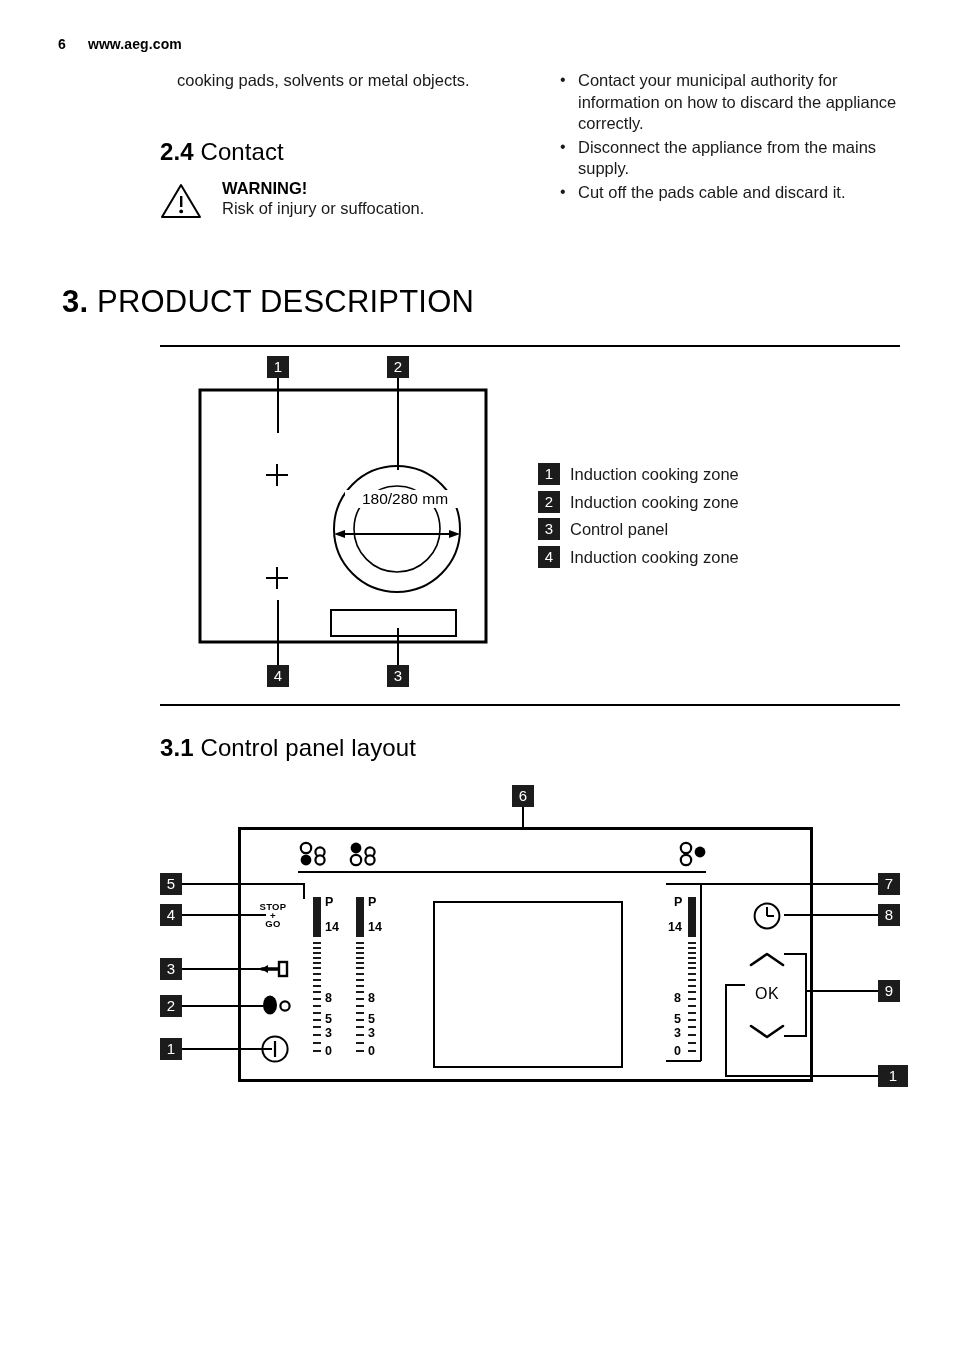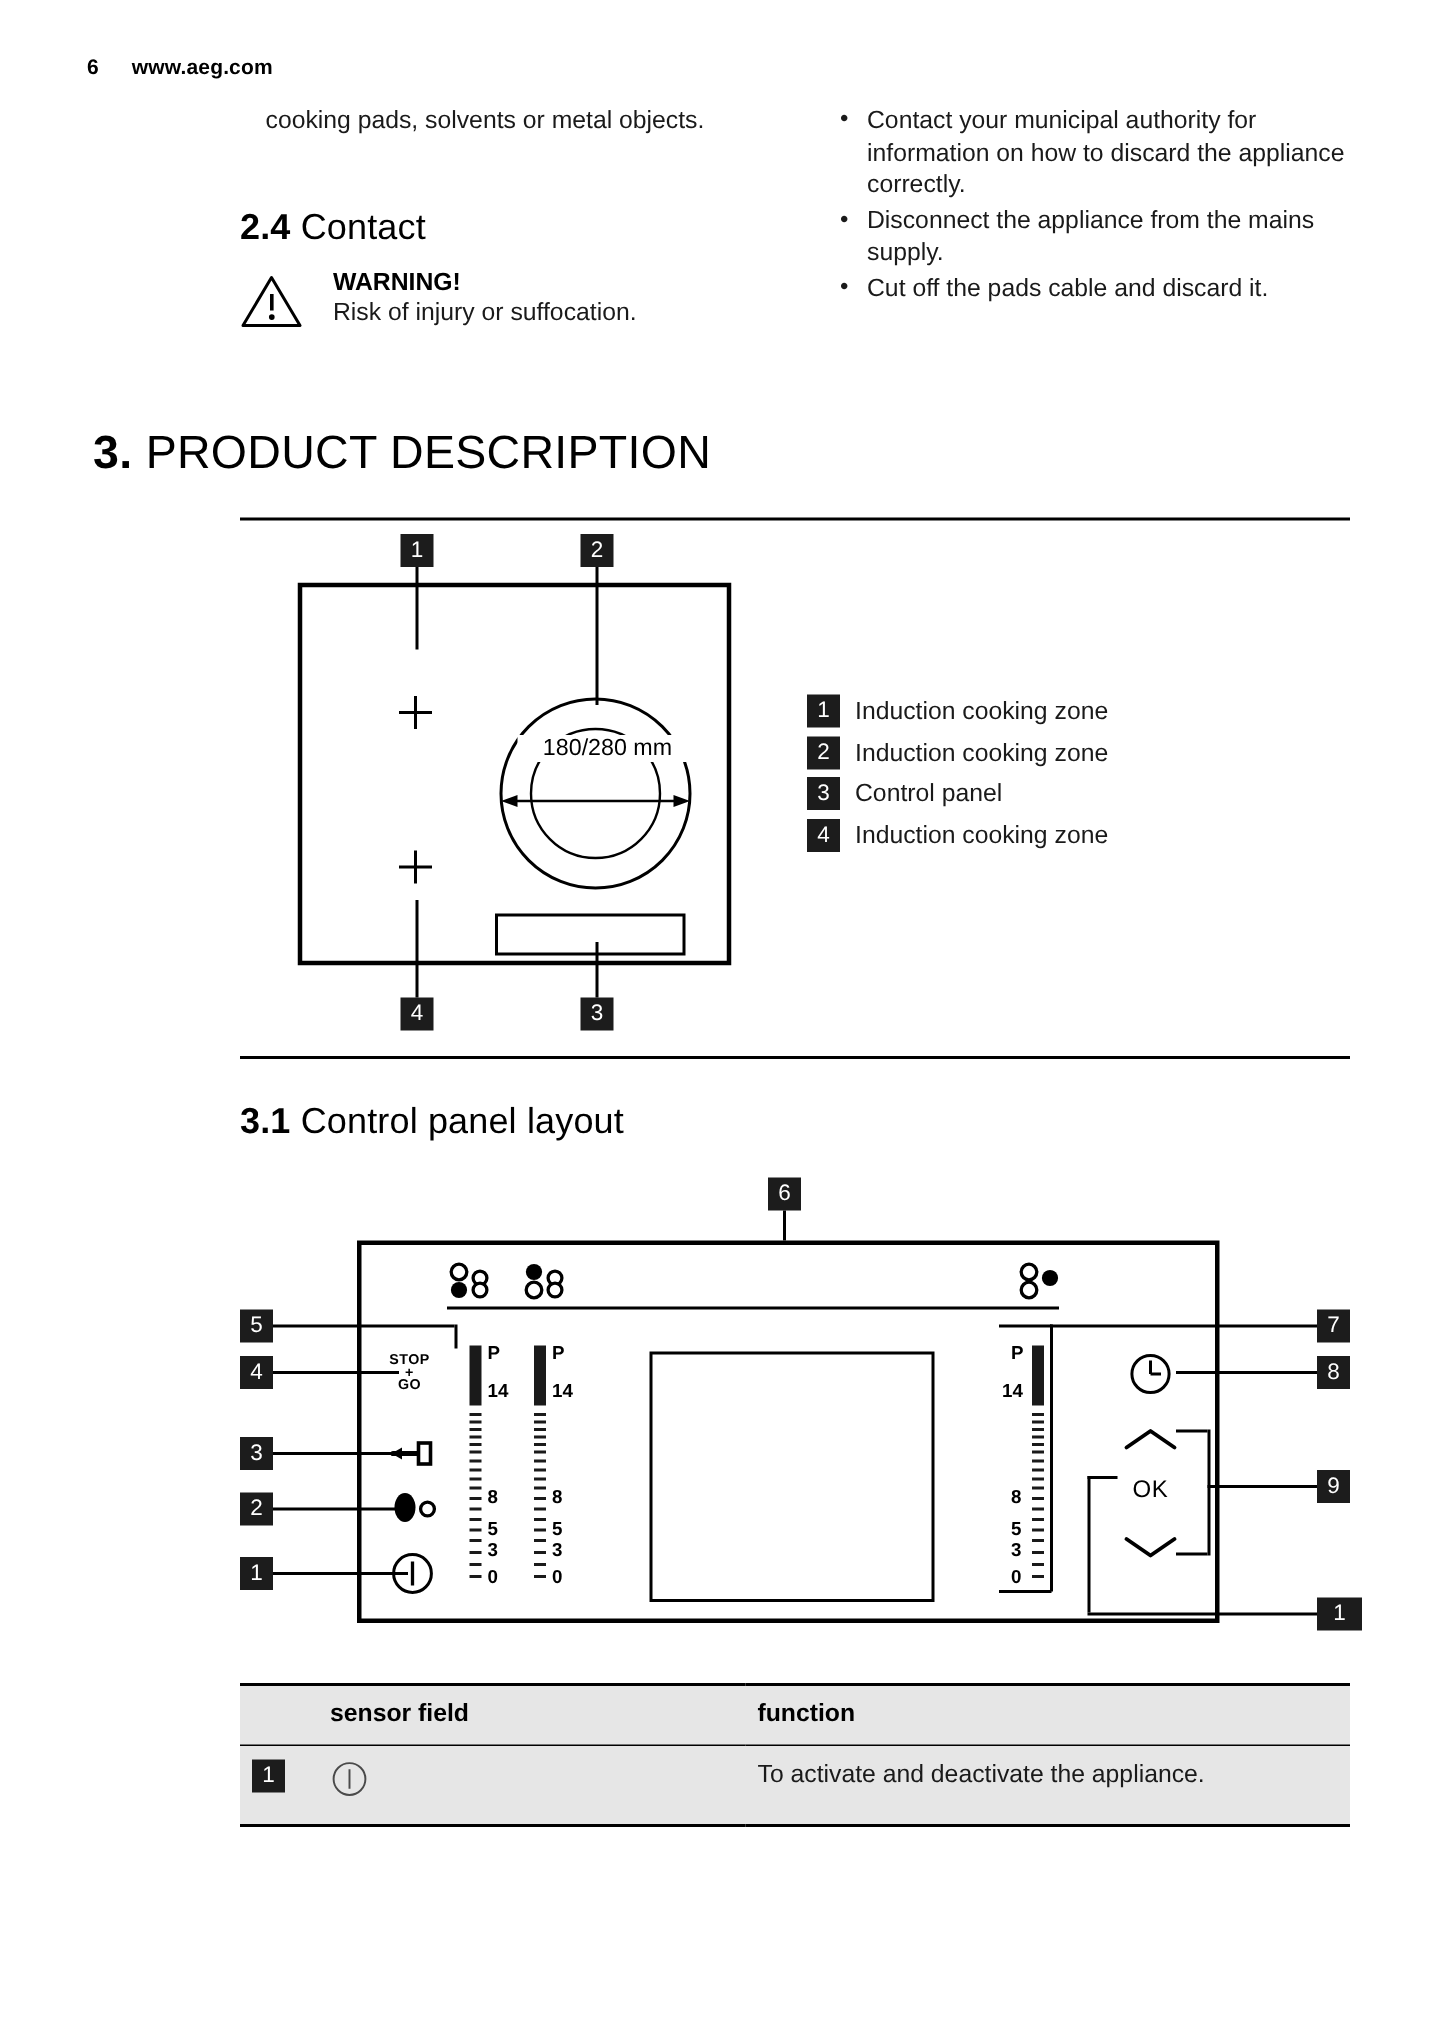--- a/index.html
+++ b/index.html
@@ -425,36 +425,13 @@
   <div class="lead h" style="left:624px; top:129px; width:94px;"></div>
 
   <div class="callout" style="left:718px; top:195px;">9</div>
   <div class="lead h" style="left:645px; top:205px; width:73px;"></div>
 
   <div class="callout wide" style="left:718px; top:280px;">1</div>
   <div class="lead h" style="left:565px; top:290px; width:153px;"></div>
 </div>
 
 <div class="table-wrap">
-  <table class="fn">
-    <thead>
-      <tr>
-        <th class="c-num"></th>
-        <th class="c-sen">sensor field</th>
-        <th>function</th>
-      </tr>
-    </thead>
-    <tbody>
-      <tr>
-        <td class="c-num">
-          <span class="numbox">1</span>
-        </td>
-        <td class="c-sen">
-          <svg width="26" height="26" viewBox="0 0 26 26">
-            <circle cx="13" cy="13" r="10.6" fill="none" stroke="#4a4a4a" stroke-width="1.3"></circle>
-            <line x1="13" y1="6.5" x2="13" y2="19.5" stroke="#4a4a4a" stroke-width="1.3"></line>
-          </svg>
-        </td>
-        <td>To activate and deactivate the appliance.</td>
-      </tr>
-    </tbody>
-  </table>
 </div>
 
 </body></html>

